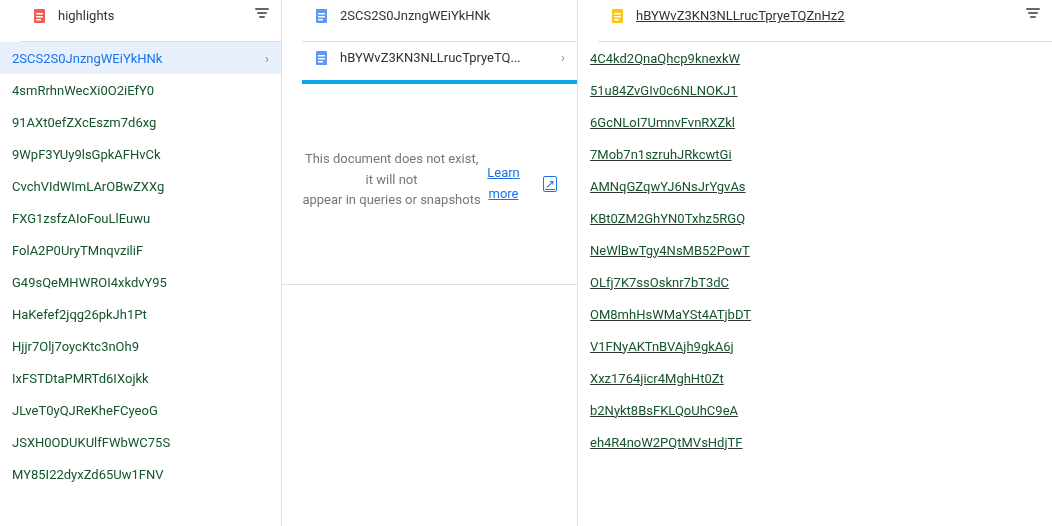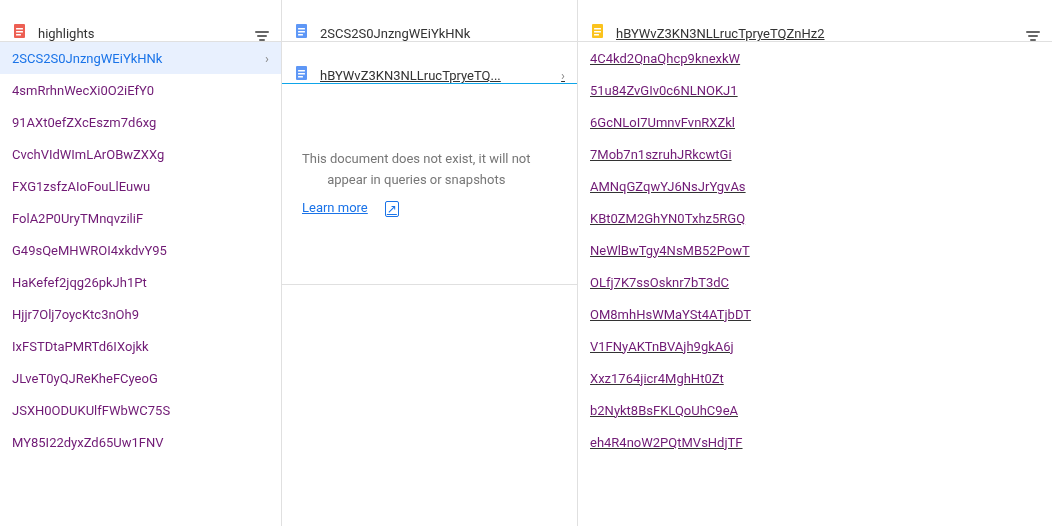--- a/index.html
+++ b/index.html
@@ -31,26 +31,27 @@
       min-width: 0;
       height: 100%;
     }
 
     .panel:last-child {
       border-right: none;
     }
 
     .panel-header {
       display: flex;
-      align-items: flex-end;
-      padding: 0 12px;
+      align-items: flex-start;
+      padding: 8px 12px;
       height: 42px;
       border-bottom: 1px solid #e0e0e0;
       background: #fff;
       flex-shrink: 0;
+      margin-left: 20px;
     }
 
     .panel-header-icon {
       width: 18px;
       height: 18px;
       margin-right: 8px;
       flex-shrink: 0;
     }
 
     .panel-header-title {
@@ -95,21 +96,21 @@
     .list-item {
       display: flex;
       align-items: center;
       padding: 0 12px;
       height: 32px;
       cursor: pointer;
       white-space: nowrap;
       overflow: hidden;
       text-overflow: ellipsis;
       font-size: 13px;
-      color: #701a75;
+      color: #14532d;
     }
 
     .list-item.selected {
       background: #e8f0fe;
       color: #1a73e8;
     }
 
     .list-item-text {
       flex: 1;
       overflow: hidden;
@@ -118,22 +119,21 @@
     }
 
     .list-item-chevron {
       margin-left: 4px;
       color: #888;
       flex-shrink: 0;
     }
 
     .empty-panel {
       display: flex;
-      flex-direction: column;
-      align-items: flex-start;
+      align-items: center;
       justify-content: center;
       height: 100%;
       text-align: center;
       color: #777;
       padding: 20px;
       font-size: 13px;
       line-height: 1.6;
     }
 
     .empty-panel-text {
@@ -198,20 +198,23 @@
         <span class="list-item-text">2SCS2S0JnzngWEiYkHNk</span>
         <span class="list-item-chevron">›</span>
       </div>
       <div class="list-item">
           <span class="list-item-text">4smRrhnWecXi0O2iEfY0</span>
         </div>
       <div class="list-item">
           <span class="list-item-text">91AXt0efZXcEszm7d6xg</span>
         </div>
       <div class="list-item">
+          <span class="list-item-text">9WpF3YUy9lsGpkAFHvCk</span>
+        </div>
+      <div class="list-item">
           <span class="list-item-text">CvchVIdWImLArOBwZXXg</span>
         </div>
       <div class="list-item">
           <span class="list-item-text">FXG1zsfzAIoFouLlEuwu</span>
         </div>
       <div class="list-item">
           <span class="list-item-text">FolA2P0UryTMnqvziliF</span>
         </div>
       <div class="list-item">
           <span class="list-item-text">G49sQeMHWROI4xkdvY95</span>
@@ -245,21 +248,21 @@
           <rect x="2" y="1" width="11" height="14" rx="1" fill="#4285f4" opacity="0.85"></rect>
           <rect x="4" y="5" width="7" height="1.5" rx="0.5" fill="white"></rect>
           <rect x="4" y="8" width="7" height="1.5" rx="0.5" fill="white"></rect>
           <rect x="4" y="11" width="5" height="1.5" rx="0.5" fill="white"></rect>
         </svg>
       </span>
       <span class="panel-header-title">2SCS2S0JnzngWEiYkHNk</span>
     </div>
 
     <div style="border-bottom: 1px solid #e0e0e0;">
-      <div class="panel-header" style="border-bottom: 1px solid #0ea5e9; text-decoration: underline;">
+      <div class="panel-header" style="border-bottom: 4px solid #0ea5e9;">
         <span class="panel-header-icon">
           <svg width="18" height="18" viewBox="0 0 18 18" fill="none">
             <rect x="2" y="1" width="11" height="14" rx="1" fill="#4285f4" opacity="0.85"></rect>
             <rect x="4" y="5" width="7" height="1.5" rx="0.5" fill="white"></rect>
             <rect x="4" y="8" width="7" height="1.5" rx="0.5" fill="white"></rect>
             <rect x="4" y="11" width="5" height="1.5" rx="0.5" fill="white"></rect>
           </svg>
         </span>
         <span class="panel-header-title">hBYWvZ3KN3NLLrucTpryeTQ...</span>
         <span class="list-item-chevron" style="margin-left: 4px; color: #888;">›</span>

